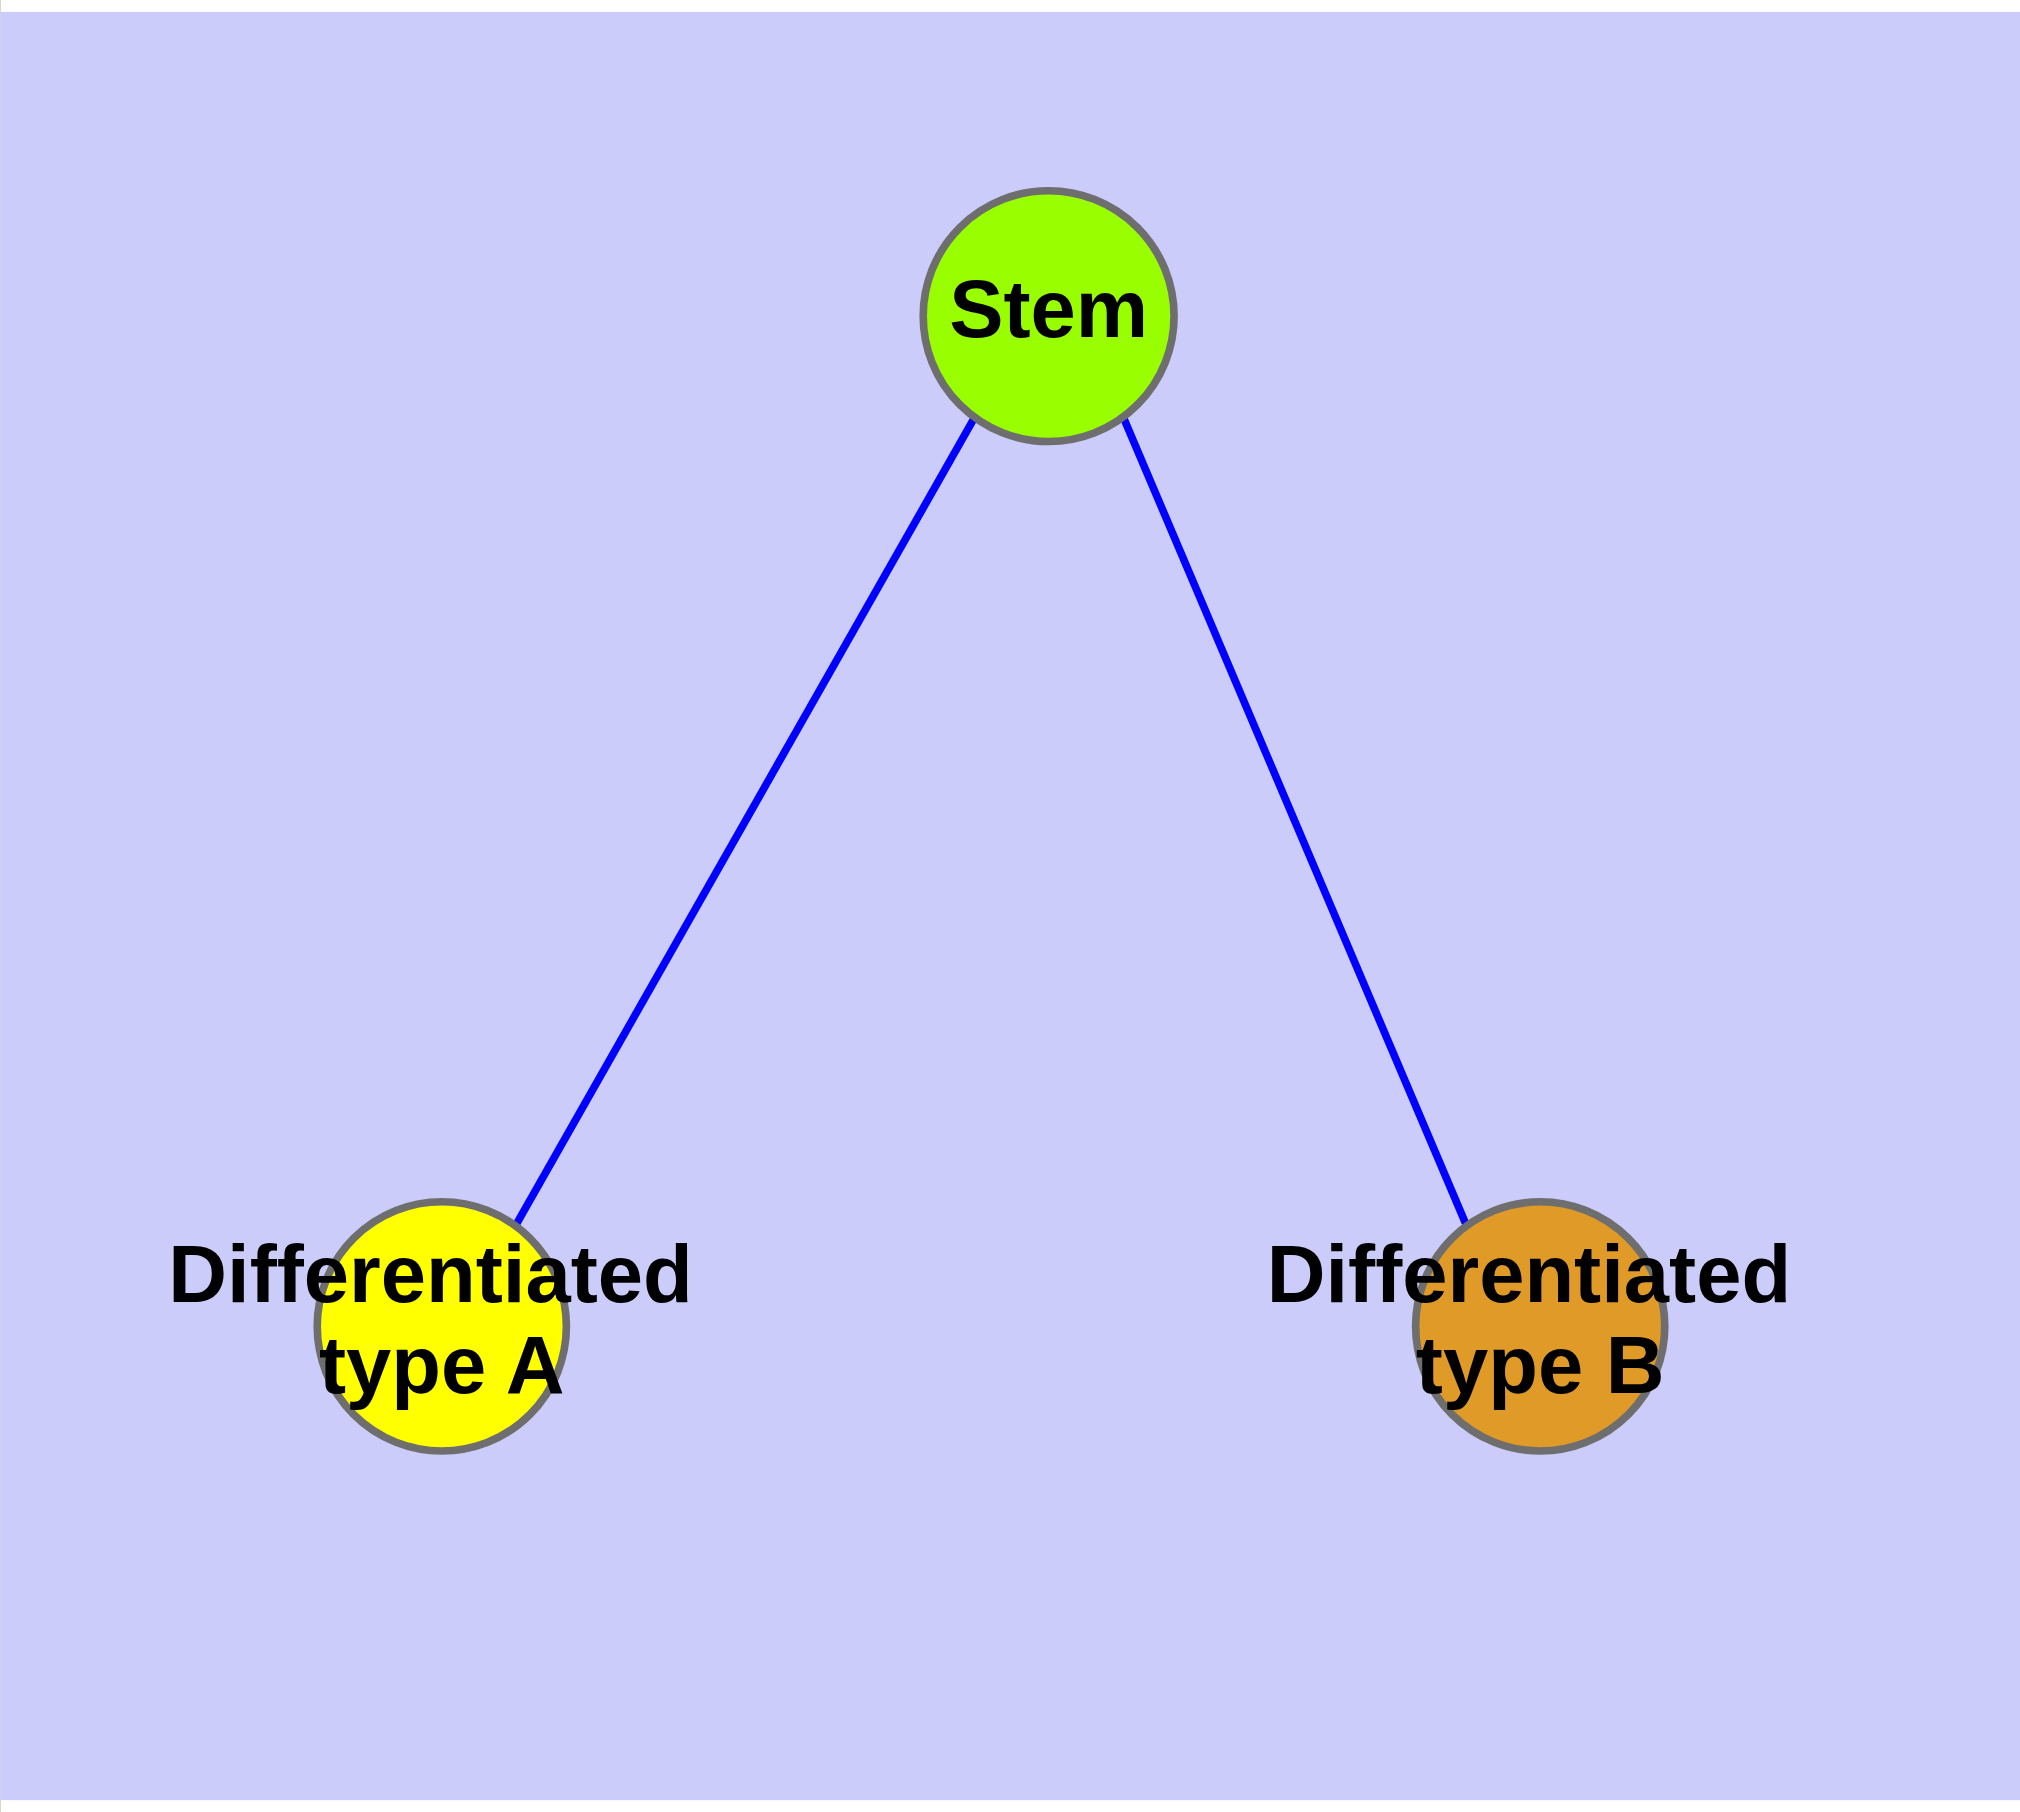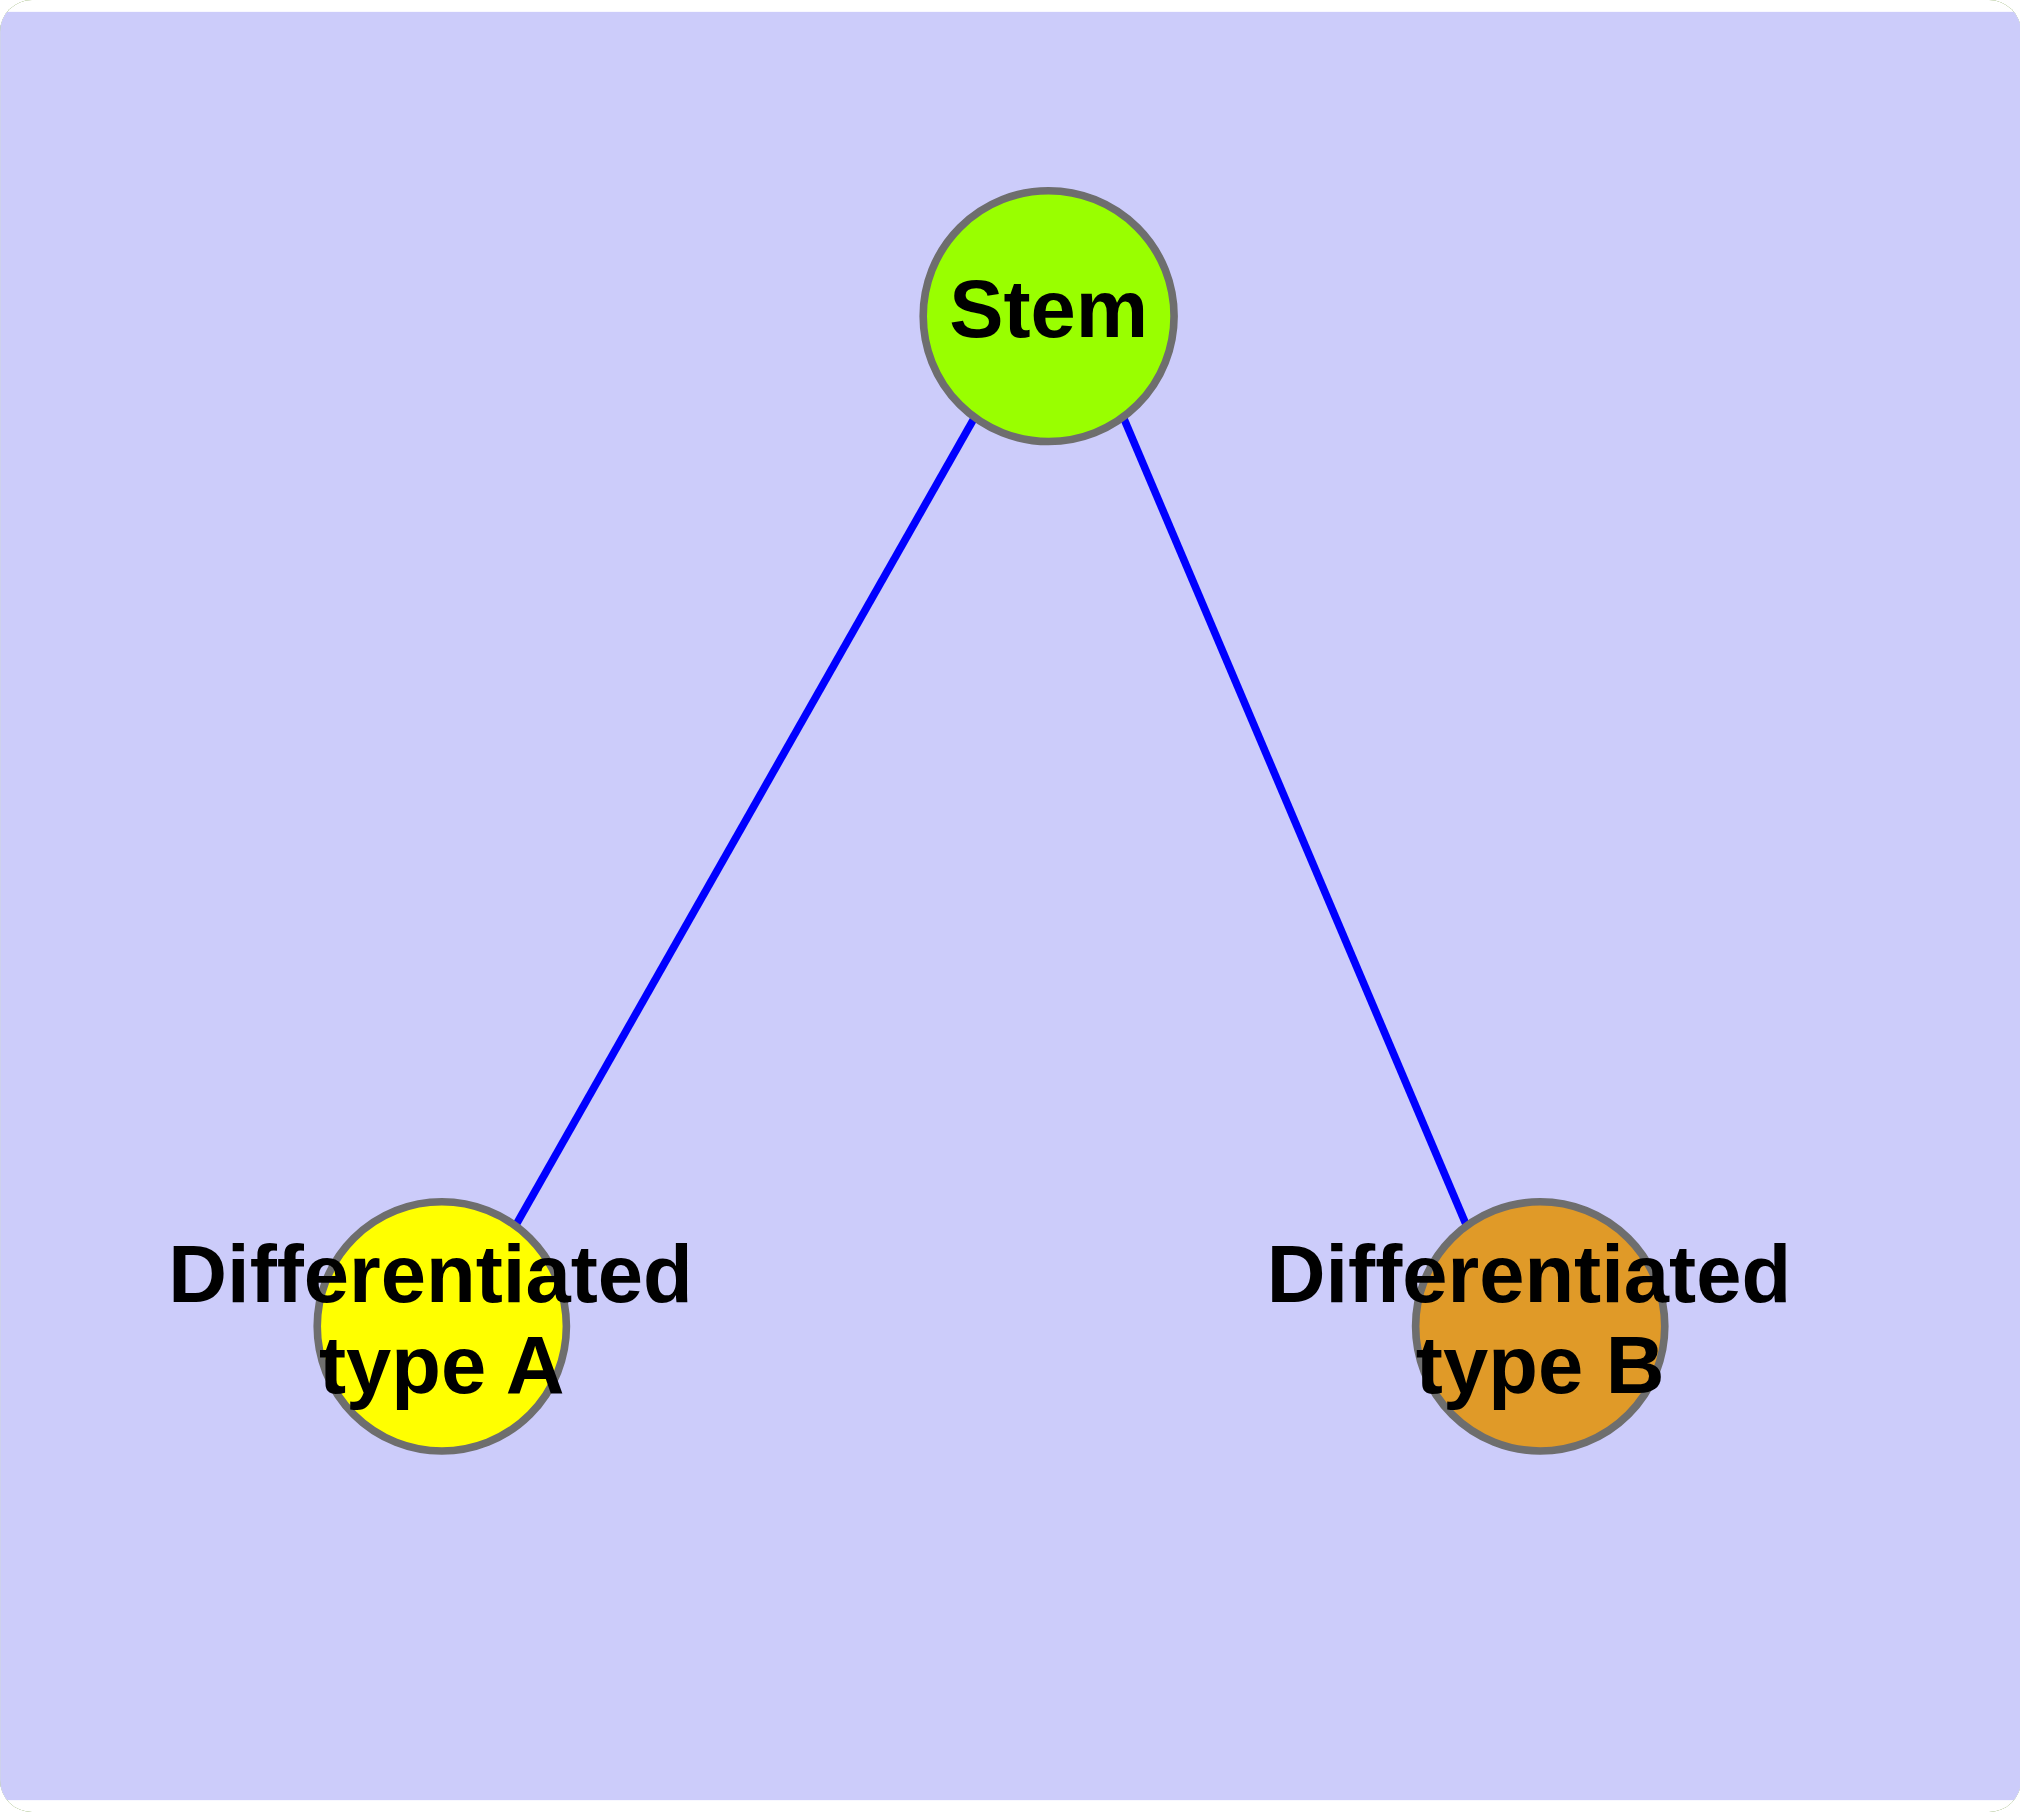--- a/index.html
+++ b/index.html
@@ -35,21 +35,21 @@
     font-weight: bold;
     fill: #000000;
     text-anchor: middle;
     dominant-baseline: middle;
     paint-order: normal;
   }
 </style>
 </head>
 <body>
 
-<div id="diagram-root" style="width: 2021px; height: 1812px; background: #4d7c0f; border-radius: 32px;">
+<div id="diagram-root" style="width: 2021px; height: 1812px; background: #4d7c0f;">
   <svg id="graph-svg" viewBox="0 0 2384 2138" xmlns="http://www.w3.org/2000/svg" style="width: 2021px; height: 1812px;">
 
     <rect x="0" y="0" width="2384" height="2138" fill="#ffffff"></rect>
 
     <rect id="plot-bg" x="0" y="14" width="2384" height="2110" fill="#ccccfa"></rect>
 
     <g id="edges-layer">
       <line id="edge-stem-to-a" class="edge-line" x1="1150" y1="492" x2="608" y2="1446" stroke="#0000ff" stroke-width="9"></line>
       <line id="edge-stem-to-b" class="edge-line" x1="1325" y1="492" x2="1730" y2="1446" stroke="#0000ff" stroke-width="9"></line>
     </g>

